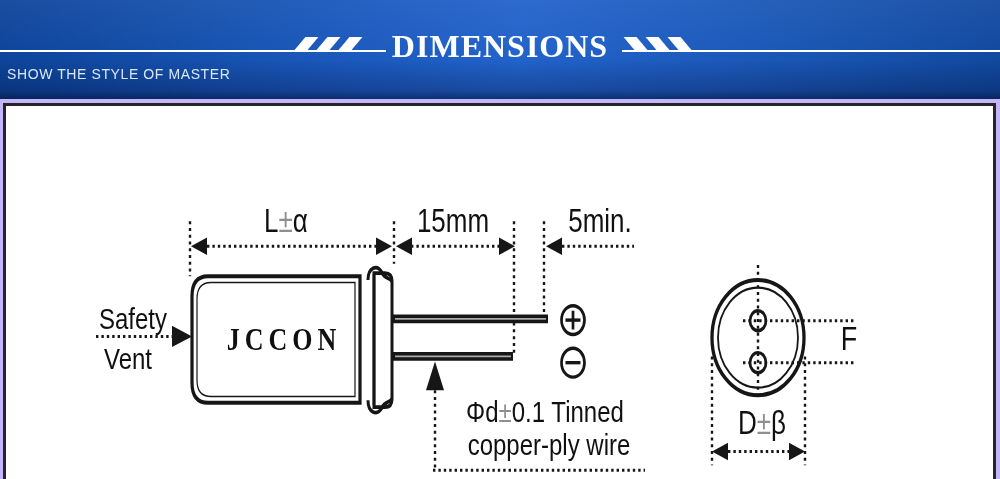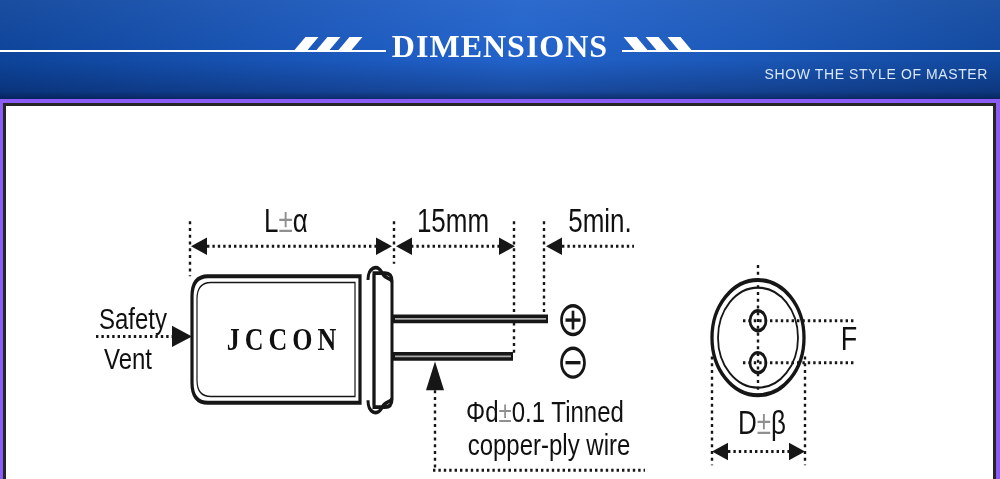--- a/index.html
+++ b/index.html
@@ -1,37 +1,37 @@
 <!DOCTYPE html>
 <html><head>
 <meta charset="utf-8">
 <style>
   html,body{margin:0;padding:0;background:#ffffff;}
-  .page{position:relative;width:1000px;height:479px;background:#8b5cf6;overflow:hidden;
+  .page{position:relative;width:1000px;height:479px;background:#c4b5fd;overflow:hidden;
         font-family:"Liberation Sans",sans-serif;}
 
   
   .banner{position:absolute;left:0;top:0;width:1000px;height:99px;
           background:linear-gradient(95deg,#0d449a 0%,#1b59bd 35%,#2263cb 52%,#1b58b8 75%,#11499f 100%);}
   .banner::after{content:"";position:absolute;inset:0;
           background:linear-gradient(180deg,rgba(255,255,255,0.05) 0%,rgba(0,0,0,0) 60%,rgba(2,10,45,0.28) 92%,rgba(2,8,40,0.55) 100%);}
   .hline{position:absolute;top:50px;height:2px;background:#ffffff;z-index:2;}
   .hline-left{left:0;width:386px;}
   .hline-right{left:622px;width:378px;}
   .slashes{position:absolute;top:37px;height:13px;display:flex;z-index:3;}
   .slashes span{display:block;width:13px;height:13px;background:#ffffff;margin-right:9px;}
   .slashes-left{left:300px;}
   .slashes-left span{transform:skewX(-40deg);}
   .slashes-right{left:629px;}
   .slashes-right span{transform:skewX(40deg);}
   .banner-title{position:absolute;left:0;right:0;top:28px;margin:0;text-align:center;z-index:4;
           font-family:"Liberation Serif",serif;font-weight:bold;font-size:32px;letter-spacing:1px;
           color:#ffffff;}
-  .banner-subtitle{position:absolute;left:0;right:12px;top:66px;text-align:right;z-index:4;
-          font-size:14px;letter-spacing:0.6px;color:#d9e7fa;}
+  .banner-subtitle{position:absolute;left:0;right:0;top:66px;text-align:left;z-index:4;
+          font-size:14px;letter-spacing:0.6px;color:#d9e7fa;padding-left:7px;}
 
   
   .diagram-box{position:absolute;left:3px;top:103px;width:993px;height:463px;
           box-sizing:border-box;border:3px solid #262626;background:#ffffff;}
   .diagram-box svg{position:absolute;left:0;top:0;width:100%;height:100%;display:block;}
 
   
   .stroke{stroke:#161616;fill:none;}
   .dotted{stroke:#161616;fill:none;stroke-width:2.4;stroke-dasharray:2.4 3;}
   .arrow{fill:#161616;stroke:none;}

